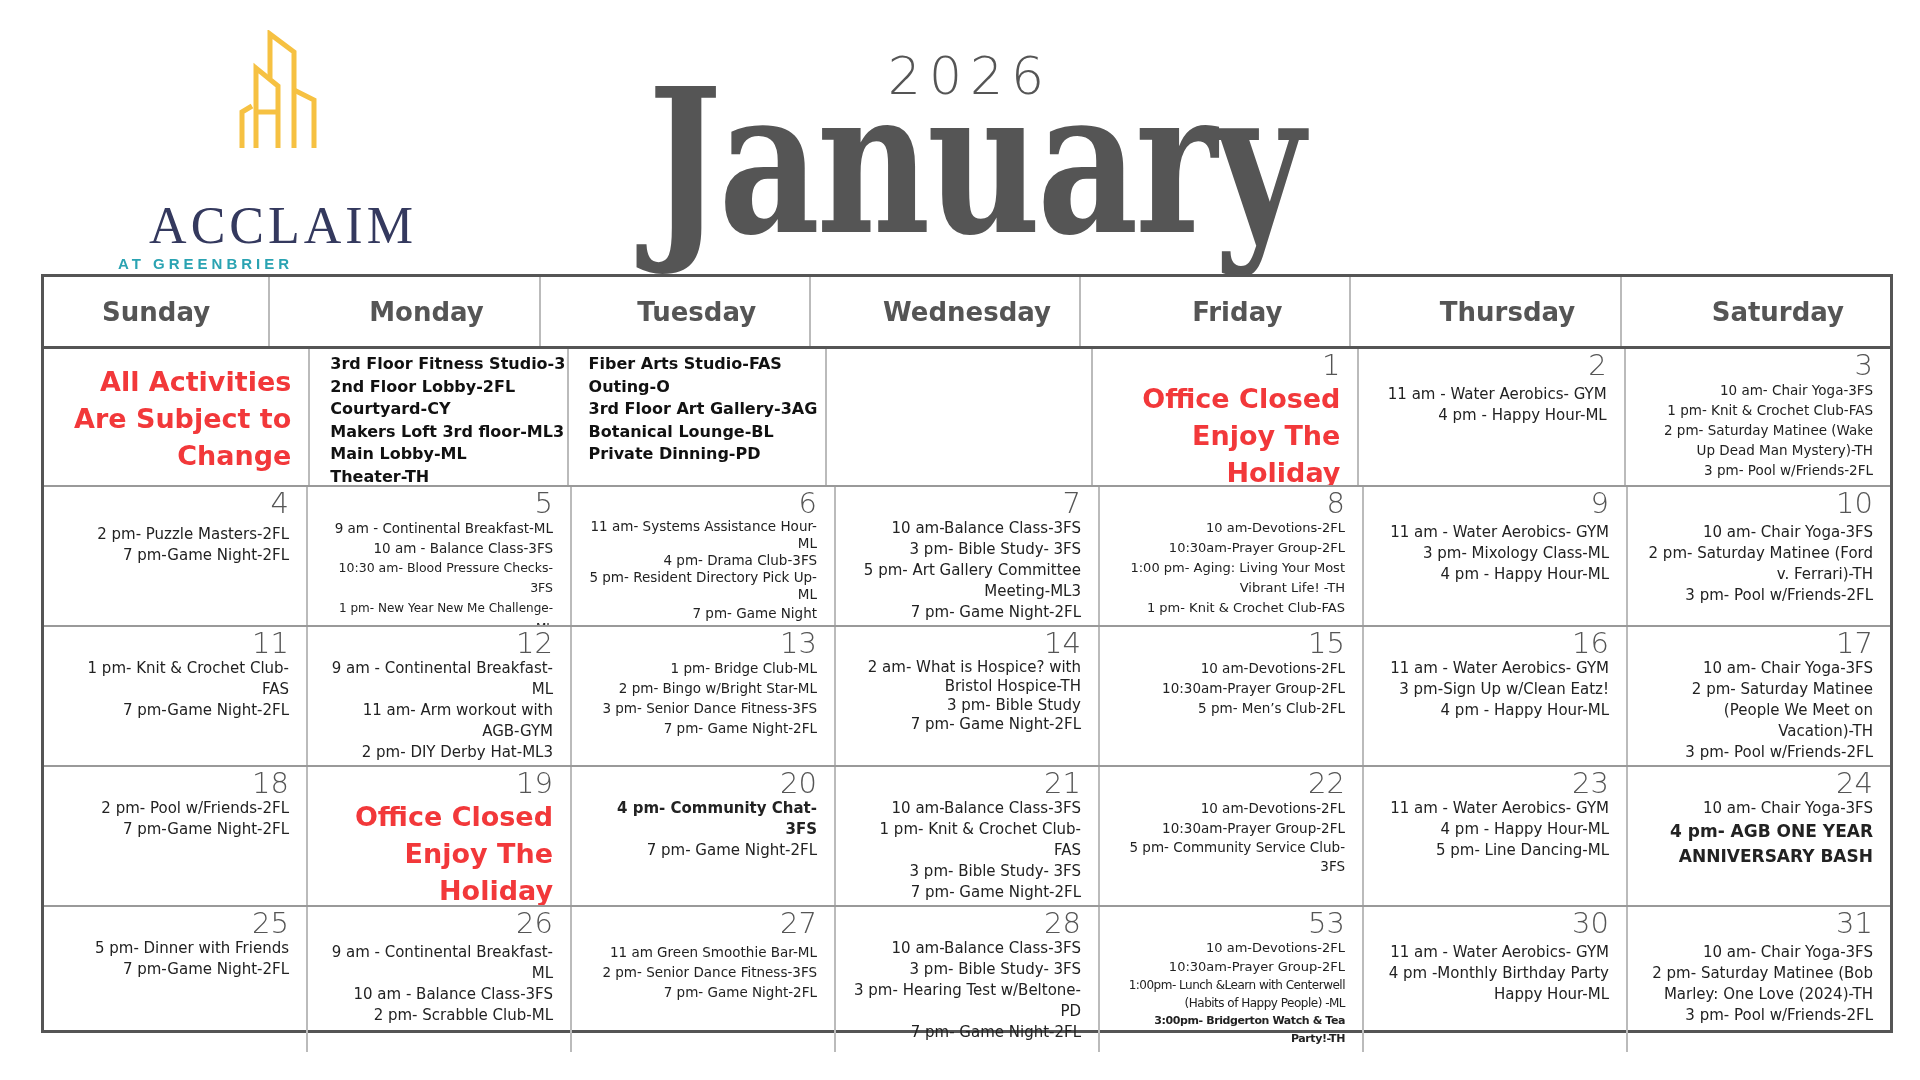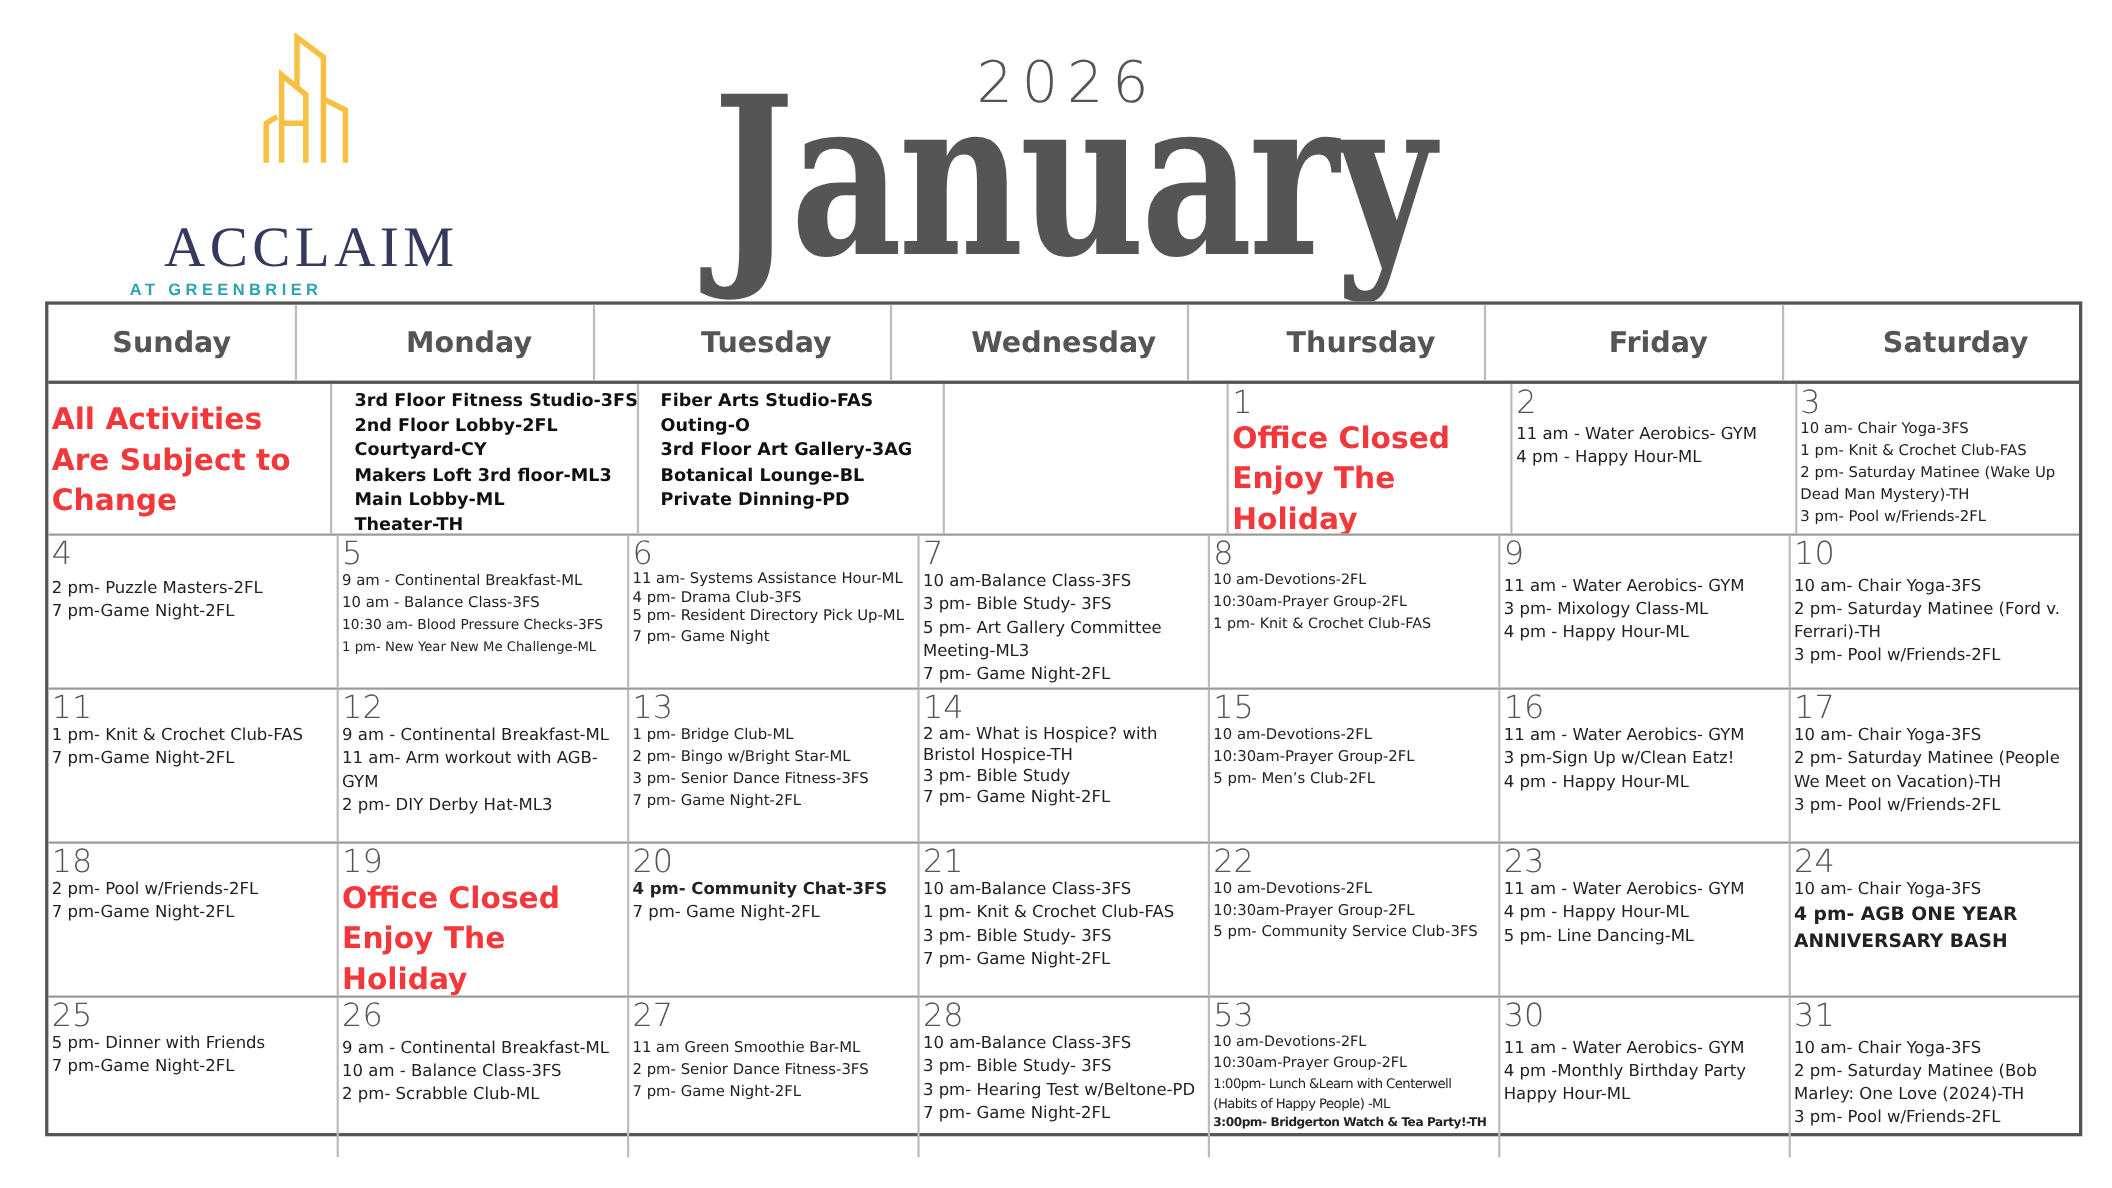--- a/index.html
+++ b/index.html
@@ -29,22 +29,22 @@
   .calendar { position:absolute; left:41px; top:274px; width:1852px; height:759px;
               border:3px solid #555; box-sizing:border-box; background:#fff; }
   .head-row { display:flex; height:69px; border-bottom:3px solid #555;gap:44px; }
   .head-cell { flex:1; display:flex; align-items:center; justify-content:center;
                font-family:"DejaVu Sans", sans-serif; font-weight:bold; font-size:26px;
                color:#555; border-right:2px solid #bbb; }
   .head-cell:last-child { border-right:none; }
   .week { display:flex; height:138px; border-bottom:2px solid #999; }
   .week:last-child { border-bottom:none; height:145px; }
   .week.first { height:136px; }
-  .day { flex:1; border-right:2px solid #bbb; text-align:left; overflow:hidden;
-         box-sizing:border-box; padding:0 3px; position:relative; }
+  .day { flex:1; border-right:2px solid #bbb; text-align:right; overflow:hidden;
+         box-sizing:border-box; padding:0 17px; position:relative; }
   .day:last-child { border-right:none; }
   .daynum { font-family:"DejaVu Sans", sans-serif; font-weight:300; font-size:29px;
             color:#555; line-height:30px; margin-top:1px; }
   .ev { font-family:"DejaVu Sans", sans-serif; font-size:15px; line-height:21px; color:#222; }
   .ev.small { font-size:13.5px; line-height:20px; }
   .ev.bold { font-weight:bold; }
   .notice { font-family:"DejaVu Sans", sans-serif; font-weight:bold; color:#f2383a;
             font-size:27px; line-height:37px; }
   .legend { text-align:left; padding:4px 6px 0 20px; }
   .legend .lg { font-family:"DejaVu Sans", sans-serif; font-weight:bold; font-size:16px;
@@ -69,22 +69,22 @@
 
 <div class="year">2026</div>
 <div class="month">January</div>
 
 <div class="calendar">
   <div class="head-row">
     <div class="head-cell">Sunday</div>
     <div class="head-cell">Monday</div>
     <div class="head-cell">Tuesday</div>
     <div class="head-cell">Wednesday</div>
+    <div class="head-cell">Friday</div>
     <div class="head-cell">Thursday</div>
-    <div class="head-cell">Friday</div>
     <div class="head-cell">Saturday</div>
   </div>
 
   <div class="week first">
     <div class="day" style="padding-top:14px;">
       <div class="notice">All Activities</div>
       <div class="notice">Are Subject to</div>
       <div class="notice">Change</div>
     </div>
     <div class="day legend">
@@ -149,20 +149,21 @@
       <div class="daynum">7</div>
       <div class="ev">10 am-Balance Class-3FS</div>
       <div class="ev">3 pm- Bible Study- 3FS</div>
       <div class="ev">5 pm- Art Gallery Committee Meeting-ML3</div>
       <div class="ev">7 pm- Game Night-2FL</div>
     </div>
     <div class="day">
       <div class="daynum">8</div>
       <div class="ev small" style="font-size:13px">10 am-Devotions-2FL</div>
       <div class="ev small" style="font-size:13px">10:30am-Prayer Group-2FL</div>
+      <div class="ev small" style="font-size:13px">1:00 pm- Aging: Living Your Most Vibrant Life! -TH</div>
       <div class="ev small" style="font-size:13px">1 pm- Knit &amp; Crochet Club-FAS</div>
     </div>
     <div class="day">
       <div class="daynum">9</div>
       <div style="height:4px"></div>
       <div class="ev">11 am - Water Aerobics- GYM</div>
       <div class="ev">3 pm- Mixology Class-ML</div>
       <div class="ev">4 pm - Happy Hour-ML</div>
     </div>
     <div class="day">

